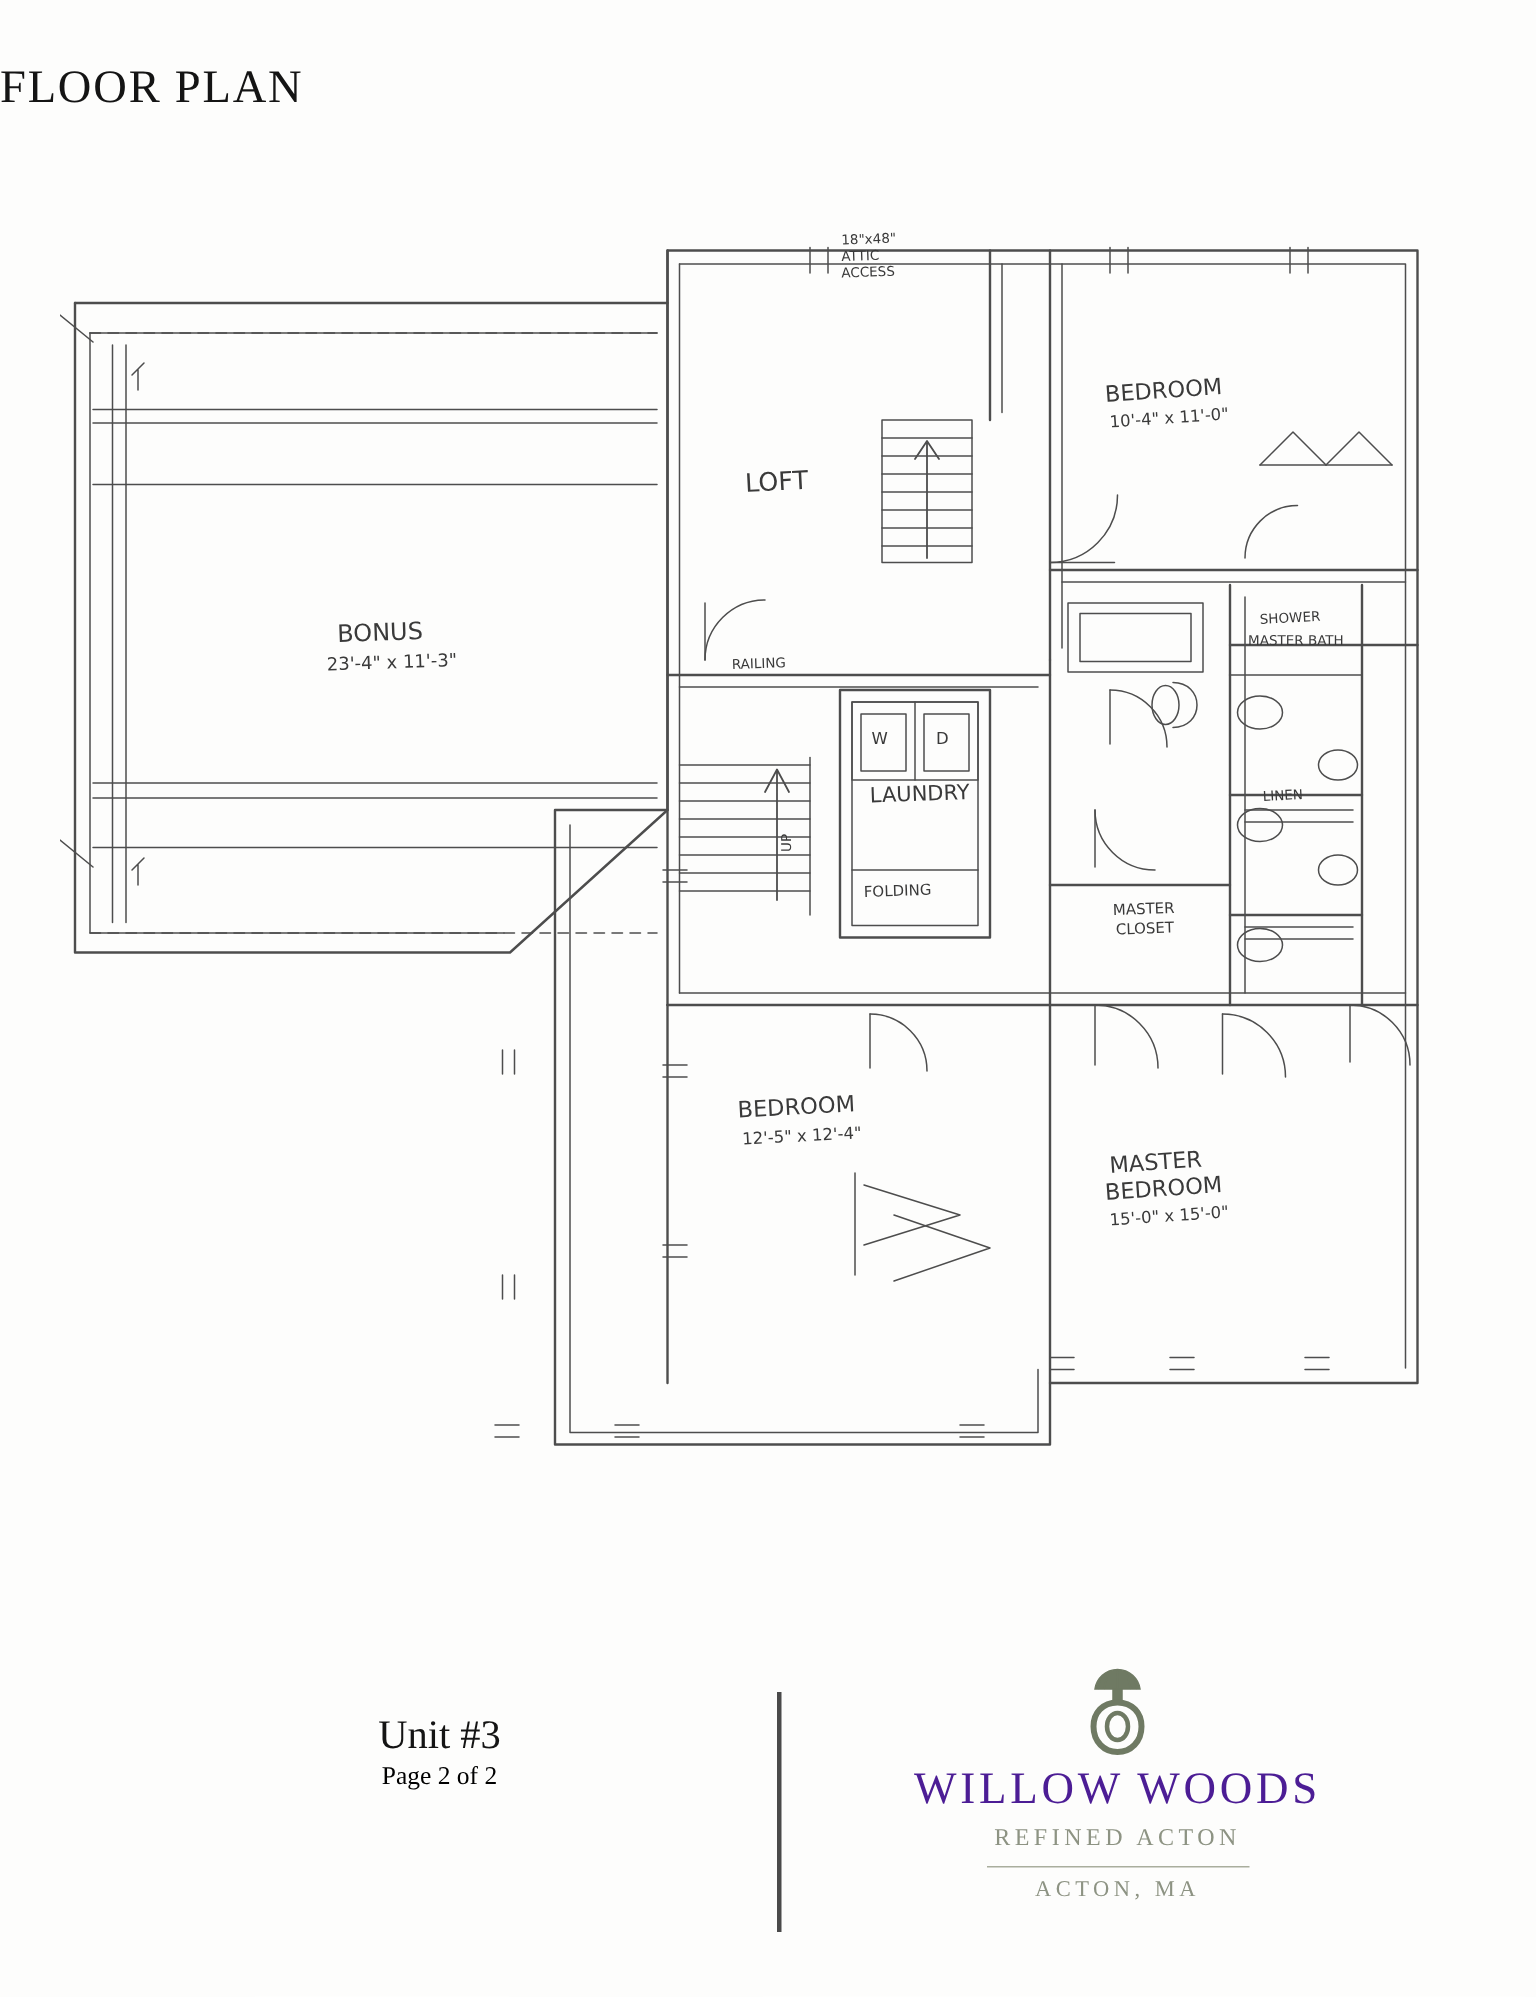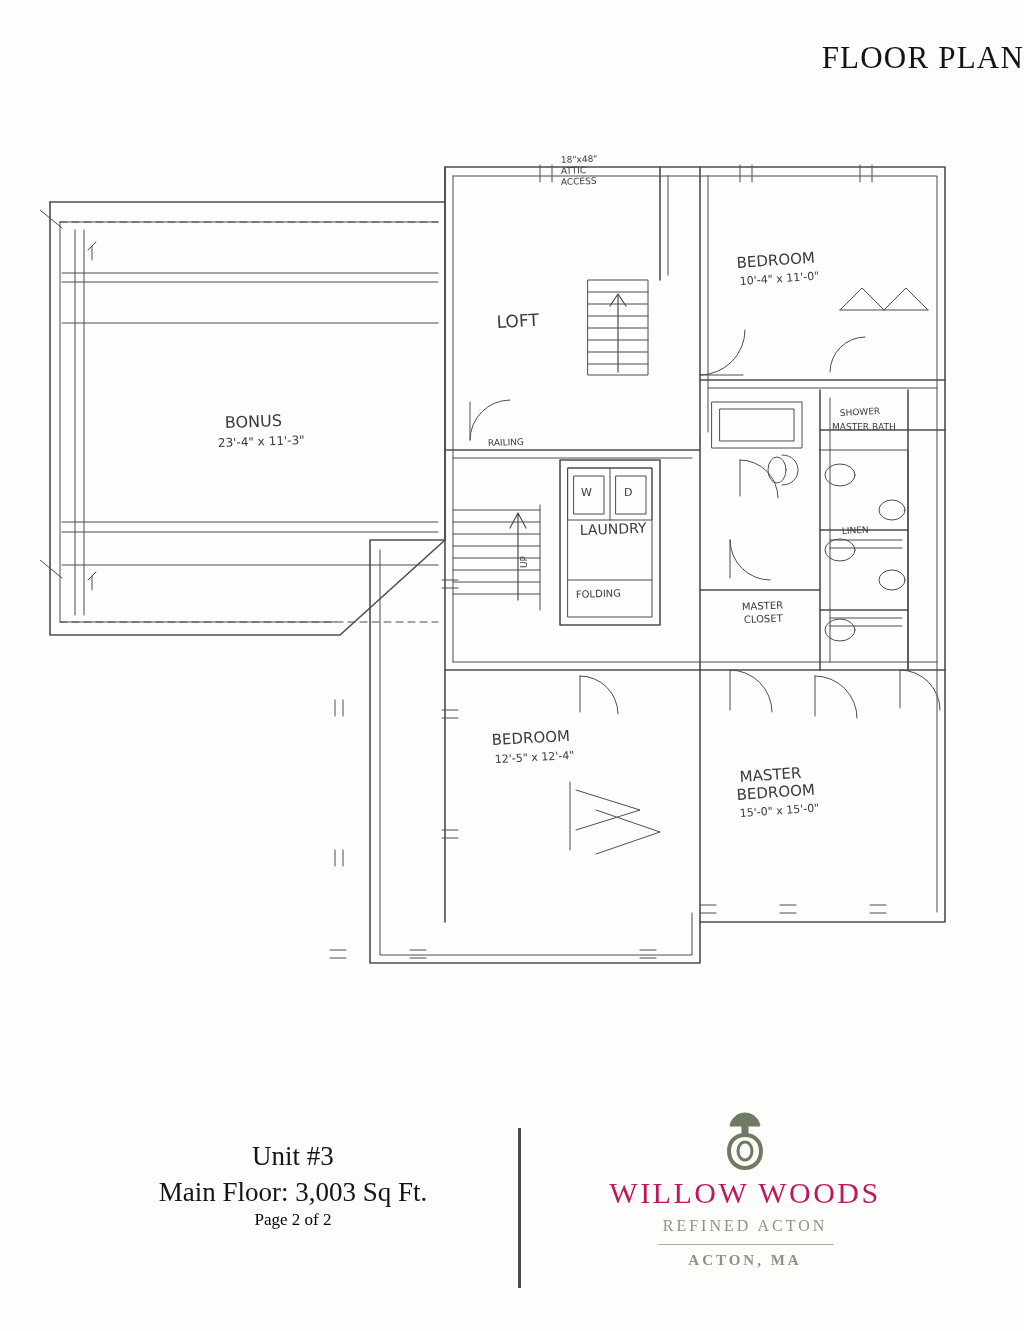--- a/index.html
+++ b/index.html
@@ -19,21 +19,21 @@
     position: absolute;
     inset: 0;
     background: #fdfdfc;
   }
   
   .title {
     position: absolute;
     top: 40px;
     left: 0;
     width: 100%;
-    text-align: right;
+    text-align: left;
     font-size: 31px;
     letter-spacing: 1.2px;
     font-family: "Liberation Serif", serif;
     color: #141414;
   }
   
   .drawing {
     position: absolute;
     top: 110px;
     left: 40px;
@@ -94,40 +94,39 @@
     text-align: center;
     color: #5d6b55;
   }
   .brand-mark {
     height: 62px;
     margin-bottom: 4px;
   }
   .brand-name {
     font-size: 30px;
     letter-spacing: 2.5px;
-    color: #be185d;
+    color: #4c1d95;
     font-family: "Liberation Serif", serif;
   }
   .brand-tag {
     font-size: 16px;
     letter-spacing: 3px;
     margin-top: 7px;
     color: #8d9383;
   }
   .brand-rule {
     width: 175px;
     height: 1px;
     background: #a9ae9d;
     margin: 9px auto 7px auto;
   }
   .brand-loc {
     font-size: 15px;
     letter-spacing: 3px;
     color: #8d9383;
-    font-weight: bold;
   }
 </style>
 </head>
 <body>
 
 <div class="page">
 
   <div class="title">FLOOR PLAN</div>
 
   <div class="drawing">
@@ -300,21 +299,20 @@
 
         <text x="448" y="336" font-size="9" transform="rotate(-2 448 336)">RAILING</text>
         <text x="487" y="458" font-size="9" transform="rotate(-90 487 458)">UP</text>
       </g>
     </svg>
   </div>
 
   <div class="footer">
     <div class="footer-left">
       <div class="unit-line">Unit #3</div>
-      <div class="sqft-line">Main Floor: 3,003 Sq Ft.</div>
       <div class="page-num">Page 2 of 2</div>
     </div>
 
     <div class="divider"></div>
 
     <div class="brand">
       <div class="brand-mark">
         <svg viewBox="0 0 60 62" width="60" height="62" aria-hidden="true">
           <g fill="#6f7a63" stroke="#6f7a63">
             <path d="M30 3 C22 3 16 9 15 16 L45 16 C44 9 38 3 30 3 Z" stroke-width="1"></path>

